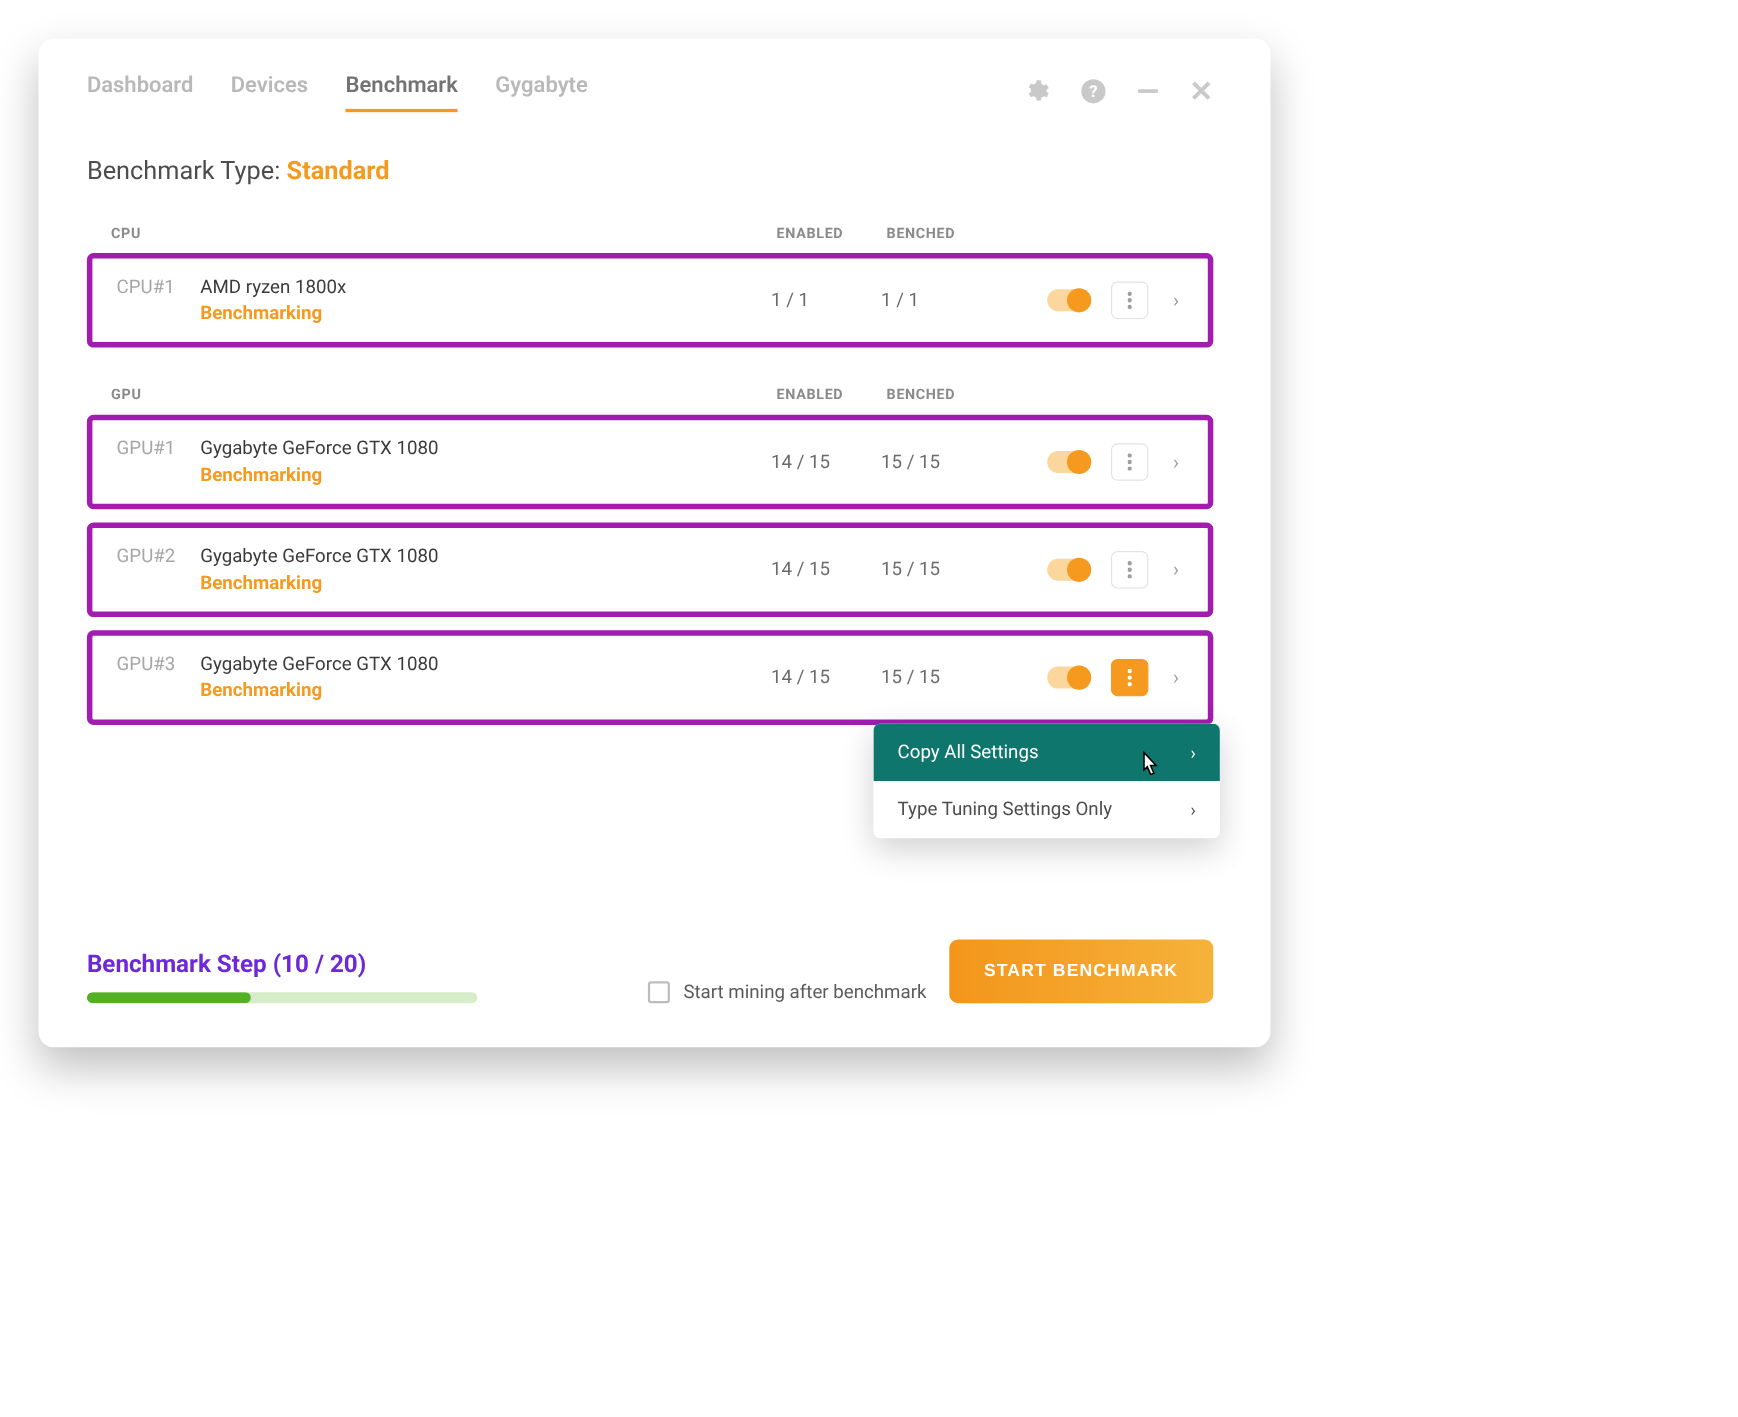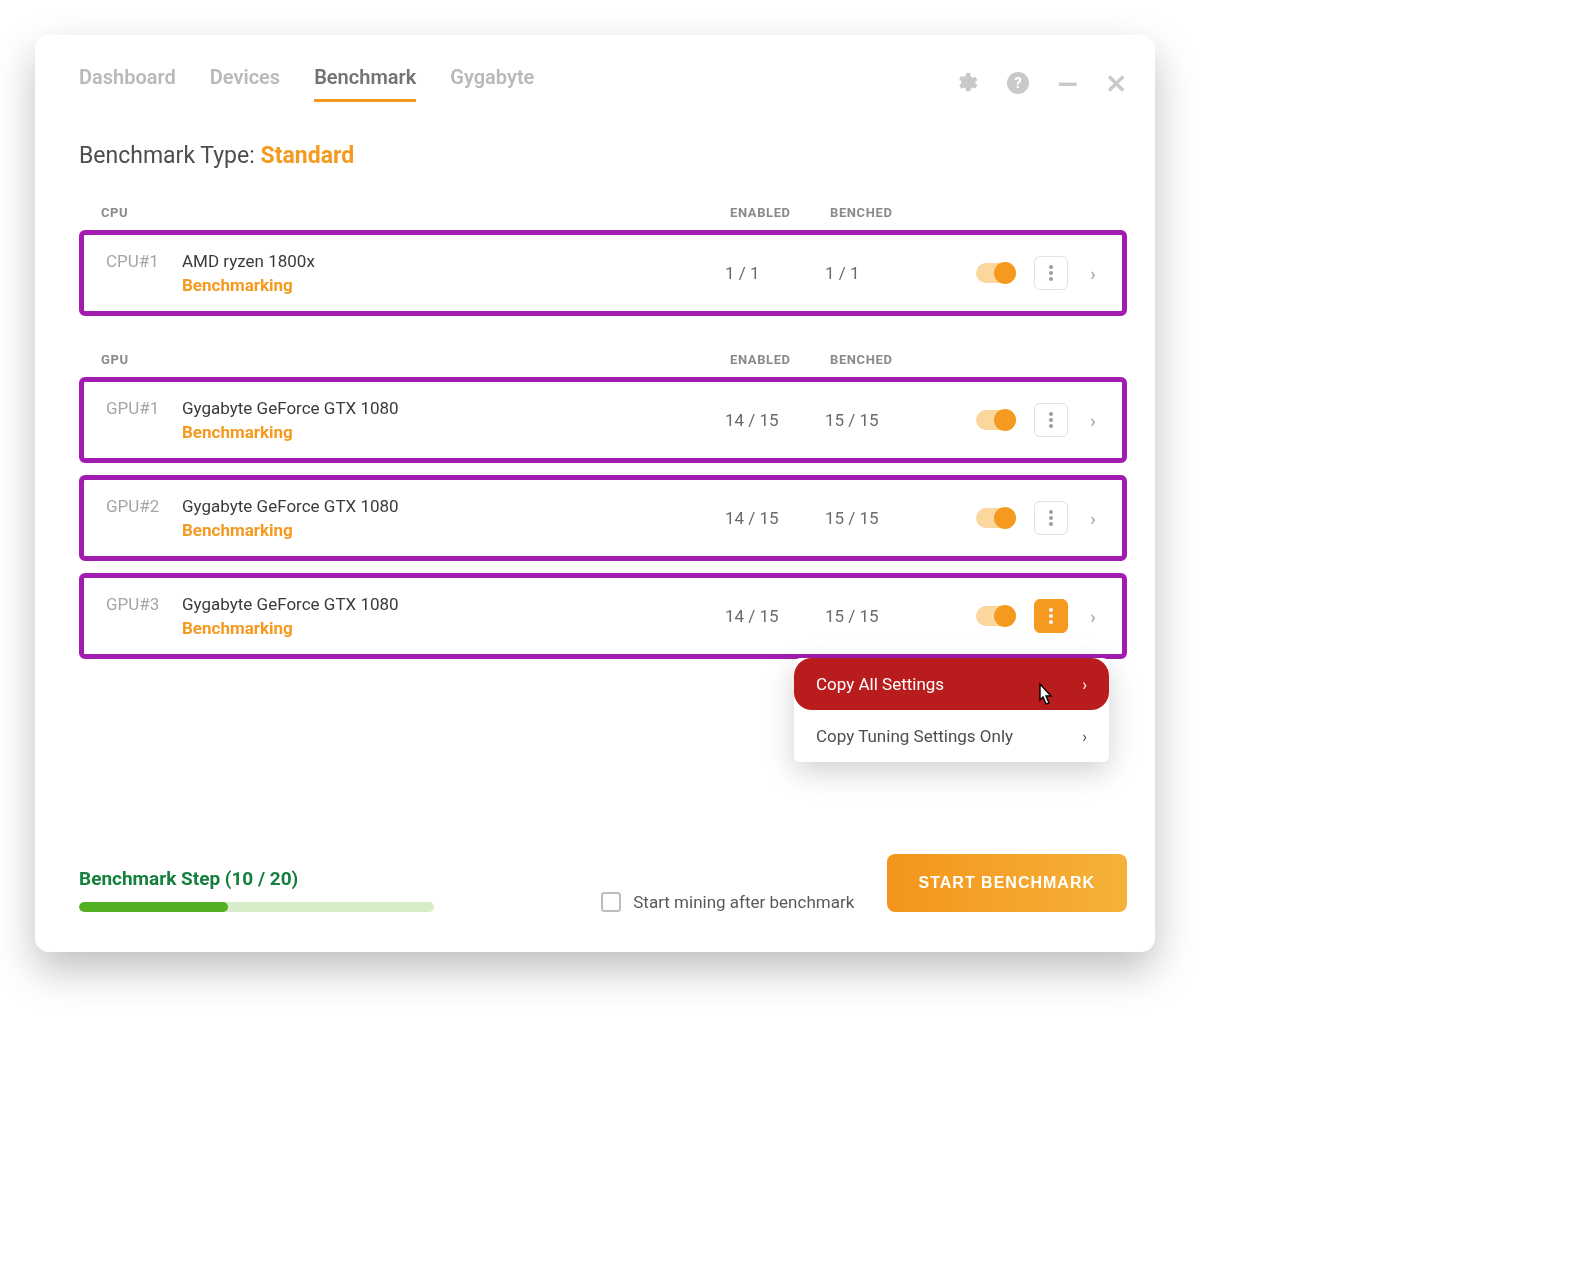--- a/index.html
+++ b/index.html
@@ -8,21 +8,21 @@
     background: #fff;
     width: 1580px;
     height: 1288px;
     padding: 35px;
   }
   .window {
     width: 1120px;
     background: #fff;
     border-radius: 14px;
     box-shadow: 0 18px 40px rgba(0,0,0,0.25);
-    padding: 30px 28px 40px 44px;
+    padding: 30px 52px 40px 44px;
     position: relative;
   }
   
   .topbar { display: flex; align-items: center; justify-content: space-between; }
   .tabs { display: flex; gap: 34px; font-size: 20px; font-weight: 600; }
   .tab { color: #b9b9b9; padding-bottom: 10px; cursor: pointer; }
   .tab.active { color: #737373; border-bottom: 3px solid #f59a1f; }
   .top-icons { display: flex; gap: 28px; color: #c9c9c9; }
   .top-icons svg, .top-icons .glyph { cursor: pointer; }
   .glyph { font-size: 26px; font-weight: 900; line-height: 1; }
@@ -78,34 +78,34 @@
   .popover {
     position:absolute; background:#fff; border-radius:6px;
     box-shadow:0 10px 30px rgba(0,0,0,.18); overflow:hidden;
     font-size:17px; color:#4d4d4d;
   }
   .popover .item {
     display:flex; align-items:center; justify-content:space-between;
     padding:16px 22px; cursor:pointer; gap:40px;
   }
   .popover .item .arrow { font-size:16px; }
-  .popover .item.hover { background:#b91c1c; color:#fff;border-radius:18px; }
+  .popover .item.hover { background:#0f766e; color:#fff; }
   .popover.copy   { top: 623px; right: 46px; width: 315px; }
   .popover.targets{ top: 680px; left: 428px; width: 325px; }
   .popover.targets .item { justify-content:flex-start; }
 
   .cursor {
     position:absolute; top:647px; right:100px; pointer-events:none;
     font-size:20px;
   }
 
   
   .footer { display:flex; align-items:flex-end; justify-content:space-between; margin-top: 195px; }
   .progress-wrap { display:flex; flex-direction:column; gap:12px; width:355px; }
-  .progress-label { color:#15803d; font-weight:700; font-size:19px; }
+  .progress-label { color:#6d28d9; font-weight:700; font-size:22px; }
   .progress-bar {
     width:100%; height:10px; border-radius:10px; background:#d7edc9;
     position:relative; overflow:hidden;
   }
   .progress-fill { position:absolute; left:0; top:0; bottom:0; width:42%; background:#54b023; border-radius:10px; }
 
   .start-mine { display:flex; align-items:center; gap:12px; font-size:17px; color:#5a5a5a; margin-left: 135px; }
   .cb { width:20px; height:20px; border:2px solid #bdbdbd; border-radius:3px; cursor:pointer; }
 
   .start-btn {
@@ -249,21 +249,21 @@
       <div class="chev">›</div>
     </div>
   </div>
 
   <div class="popover copy">
     <div class="item hover">
       <span>Copy All Settings</span>
       <span class="arrow">›</span>
     </div>
     <div class="item">
-      <span>Copy Tuning Settings Only</span>
+      <span>Type Tuning Settings Only</span>
       <span class="arrow">›</span>
     </div>
   </div>
 
 
   <svg class="cursor" width="22" height="26" viewBox="0 0 22 26">
     <path d="M7 2 L7 18 L10 15 L13 22 L16 21 L13 14 L18 14 Z" fill="#fff" stroke="#000" stroke-width="1.4"></path>
   </svg>
 
   <div class="footer">

